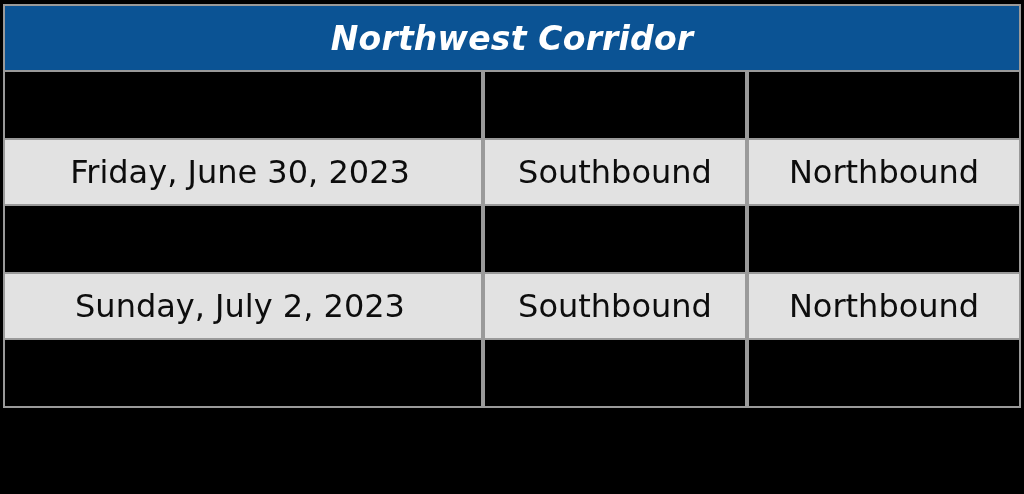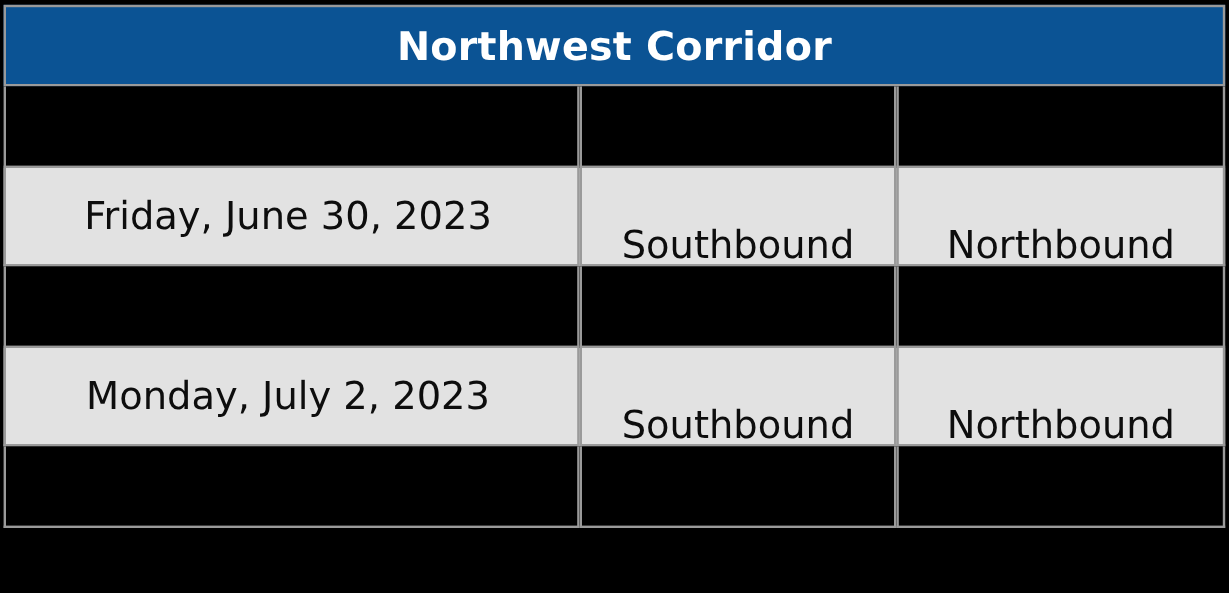--- a/index.html
+++ b/index.html
@@ -35,20 +35,21 @@
   }
 
   
   .title-row td {
     background: #0B5394;
     border: 2px solid #9A9A9A;
     height: 64px;
     text-align: center;
     vertical-align: middle;
     padding: 0;
+    font-style: italic;
   }
   .title-text {
     color: #FFFFFF;
     font-size: 33px;
     font-weight: bold;
     letter-spacing: 0.2px;
     line-height: 1;
     display: block;
   }
 
@@ -87,21 +88,20 @@
     line-height: 1;
     display: block;
     padding-right: 6px;
   }
   .cell-dir {
     color: #0D0D0D;
     font-size: 32px;
     text-align: center;
     line-height: 1;
     display: block;
-    margin-top: 48px;
   }
 
   
   .col-date { width: 480px; }
   .col-south { width: 264px; }
   .col-north { width: 274px; }
 </style>
 </head>
 <body>
 
@@ -150,21 +150,21 @@
         <td>
           <span class="blank-cell-text"></span>
         </td>
         <td>
           <span class="blank-cell-text"></span>
         </td>
       </tr>
 
       <tr class="data-row">
         <td>
-          <span class="cell-date">Monday, July 2, 2023</span>
+          <span class="cell-date">Sunday, July 2, 2023</span>
         </td>
         <td>
           <span class="cell-dir">Southbound</span>
         </td>
         <td>
           <span class="cell-dir">Northbound</span>
         </td>
       </tr>
 
       <tr class="blank-row">

